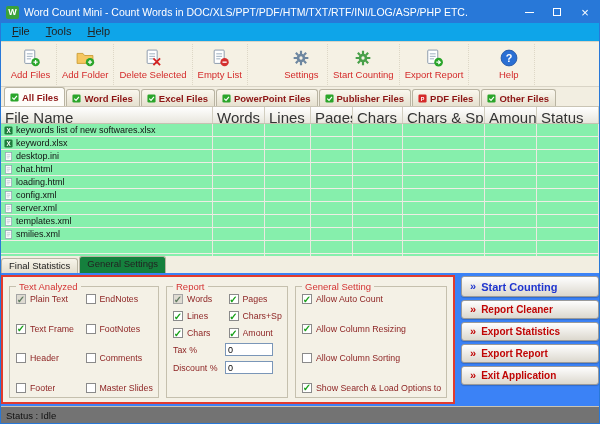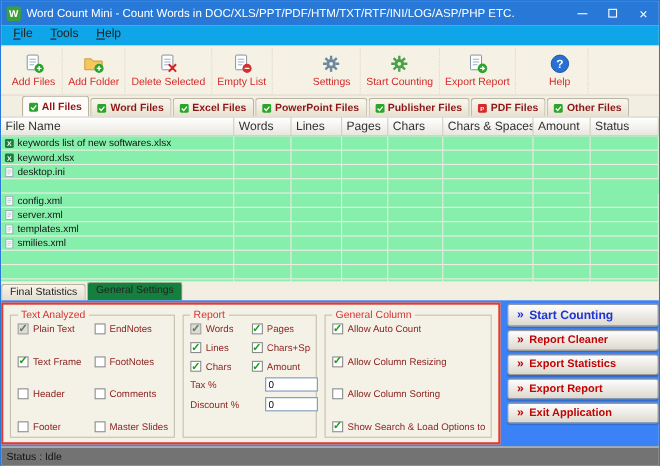--- a/index.html
+++ b/index.html
@@ -22,30 +22,30 @@
   .menu-item::first-letter{text-decoration:underline;}
   
   .toolbar{height:45px;background:#f5f1e4;border-bottom:1px solid #d9d4c6;display:flex;align-items:center;padding:0 4px;flex:0 0 auto;}
   .tb-item{min-width:52px;height:41px;display:flex;flex-direction:column;align-items:center;justify-content:center;gap:1px;
     padding:0 5px;border-right:1px dotted #ddd7c6;}
   .tb-item:nth-child(5){margin-left:28px;}
   .tb-item:nth-child(8){margin-left:14px;}
   .tb-icon svg{width:20px;height:20px;display:block;}
   .tb-label{font-size:9.5px;color:#d42a2a;white-space:nowrap;}
   
-  .filetabs{height:19px;display:flex;align-items:flex-end;padding-left:19px;gap:1px;flex:0 0 auto;background:#f2eee1;}
+  .filetabs{height:19px;display:flex;align-items:flex-end;padding-left:3px;gap:1px;flex:0 0 auto;background:#f2eee1;}
   .ftab{display:flex;align-items:center;gap:3px;font-size:9.5px;font-weight:bold;color:#8d1515;
     background:linear-gradient(#faf7ee,#e6e1d0);border:1px solid #b9b4a2;border-bottom:none;
     border-radius:3px 3px 0 0;padding:2px 6px 2px 5px;height:17px;white-space:nowrap;}
   .ftab.active{background:#fdfcf8;height:19px;}
   .ftab-icon svg{width:9px;height:9px;display:block;}
   
   .tablewrap{background:#fff;border-top:1px solid #c9c4b4;flex:0 0 auto;}
   .thead{display:grid;grid-template-columns:var(--cols);height:17px;background:linear-gradient(#ffffff,#e8e6dd);border-bottom:1px solid #c6c2b2;}
-  .th{font-size:11px;color:#333;padding:2px 4px;border-right:1px solid #d2cec0;overflow:hidden;white-space:nowrap;}
+  .th{font-size:15px;color:#333;padding:2px 4px;border-right:1px solid #d2cec0;overflow:hidden;white-space:nowrap;}
   .tbody{height:132px;overflow:hidden;background:#86efac;}
   .tr{display:grid;grid-template-columns:var(--cols);height:13px;}
   .td{border-right:1px solid #ebe9e1;border-bottom:1px solid #efede5;font-size:9px;display:flex;align-items:center;
     padding:0 3px;gap:3px;overflow:hidden;white-space:nowrap;color:#111;}
   .file-icon svg{width:9px;height:9px;display:block;flex:0 0 auto;}
   
   .bottomtabs{height:17px;display:flex;align-items:flex-end;padding-left:0;gap:1px;background:#f2eee1;flex:0 0 auto;}
   .btab{font-size:9.5px;color:#222;background:linear-gradient(#f7f4ea,#e3decd);border:1px solid #b9b4a2;border-bottom:none;
     border-radius:3px 3px 0 0;padding:1px 7px;height:15px;white-space:nowrap;}
   .btab.active{background:#15803d;height:17px;}
@@ -56,21 +56,21 @@
   legend{font-size:9.5px;color:#d43434;padding:0 3px;}
   .g-text{width:150px;}.g-report{width:122px;}.g-general{flex:1;}
   .cbgrid.two{display:grid;grid-template-columns:1fr 1fr;row-gap:7px;column-gap:2px;}
   .cbgrid.one{display:grid;row-gap:8px;}
   .cbgrid.fill{flex:1;align-content:space-between;}
   .cb{display:flex;align-items:center;gap:4px;min-width:0;}
   .box{width:10px;height:10px;border:1px solid #8a8a8a;background:#fff;font-size:10px;line-height:9px;color:#18a018;
     display:flex;align-items:center;justify-content:center;flex:0 0 auto;font-weight:bold;}
   .cb.dis .box{background:#dedbd2;color:#5f7a5f;border-color:#a5a5a5;}
   .cblabel{font-size:8.8px;color:#8b1f1f;white-space:nowrap;overflow:hidden;}
-  .numrow{display:flex;align-items:center;margin-top:5px;gap:20px;}
+  .numrow{display:flex;align-items:center;margin-top:5px;gap:4px;}
   .numlabel{font-size:8.8px;color:#8b1f1f;width:48px;flex:0 0 auto;}
   .numinput{width:48px;height:13px;font-size:9px;border:1px solid #7a96b8;background:#fff;padding:0 2px;font-family:"Liberation Sans",sans-serif;}
   
   .actions{width:138px;display:flex;flex-direction:column;gap:3px;padding-top:1px;flex:0 0 auto;}
   .action{height:19px;border:1px solid #9a9a9a;border-radius:3px;background:linear-gradient(#fefefe,#dcd8ce);
     display:flex;align-items:center;gap:5px;padding:0 8px;font-size:10px;font-weight:bold;box-shadow:0 1px 1px rgba(0,0,0,.18);white-space:nowrap;}
   .action.primary{height:21px;font-size:11px;}
   .act-ic{font-size:11px;line-height:1;}
   
   .statusbar{height:17px;background:#737373;border-top:1px solid #c9c4b4;display:flex;align-items:center;
@@ -318,20 +318,47 @@
           </div>
           <div class="td"></div>
           <div class="td"></div>
           <div class="td"></div>
           <div class="td"></div>
           <div class="td"></div>
           <div class="td"></div>
           <div class="td"></div>
         </div>
         <div class="tr">
+          <div class="td">
+            <span class="file-icon">
+              <svg viewBox="0 0 10 10">
+                <rect x="1.5" y="0.5" width="7" height="9" fill="#fdfdfd" stroke="#8fa0b0" stroke-width="0.8"></rect>
+                <path d="M3 3h4M3 4.8h4M3 6.6h3" stroke="#a8b8c8" stroke-width="0.7" fill="none"></path>
+              </svg>
+            </span>
+            <span>chat.html</span>
+          </div>
+          <div class="td"></div>
+          <div class="td"></div>
+          <div class="td"></div>
+          <div class="td"></div>
+          <div class="td"></div>
+          <div class="td"></div>
+          <div class="td"></div>
+        </div>
+        <div class="tr">
+          <div class="td">
+            <span class="file-icon">
+              <svg viewBox="0 0 10 10">
+                <rect x="1.5" y="0.5" width="7" height="9" fill="#fdfdfd" stroke="#8fa0b0" stroke-width="0.8"></rect>
+                <path d="M3 3h4M3 4.8h4M3 6.6h3" stroke="#a8b8c8" stroke-width="0.7" fill="none"></path>
+              </svg>
+            </span>
+            <span>loading.html</span>
+          </div>
           <div class="td"></div>
           <div class="td"></div>
           <div class="td"></div>
           <div class="td"></div>
           <div class="td"></div>
           <div class="td"></div>
           <div class="td"></div>
         </div>
         <div class="tr">
           <div class="td">
@@ -513,21 +540,21 @@
         <div class="numrow">
           <span class="numlabel">Tax %</span>
           <input class="numinput" value="0" style="">
         </div>
         <div class="numrow">
           <span class="numlabel">Discount %</span>
           <input class="numinput" value="0" style="">
         </div>
       </fieldset>
       <fieldset class="group g-general">
-        <legend>General Column</legend>
+        <legend>General Setting</legend>
         <div class="cbgrid one fill" id="g-general">
             <div class="cb">
               <span class="box on">✓</span>
               <span class="cblabel">Allow Auto Count</span>
             </div>
             <div class="cb">
               <span class="box on">✓</span>
               <span class="cblabel">Allow Column Resizing</span>
             </div>
             <div class="cb">

